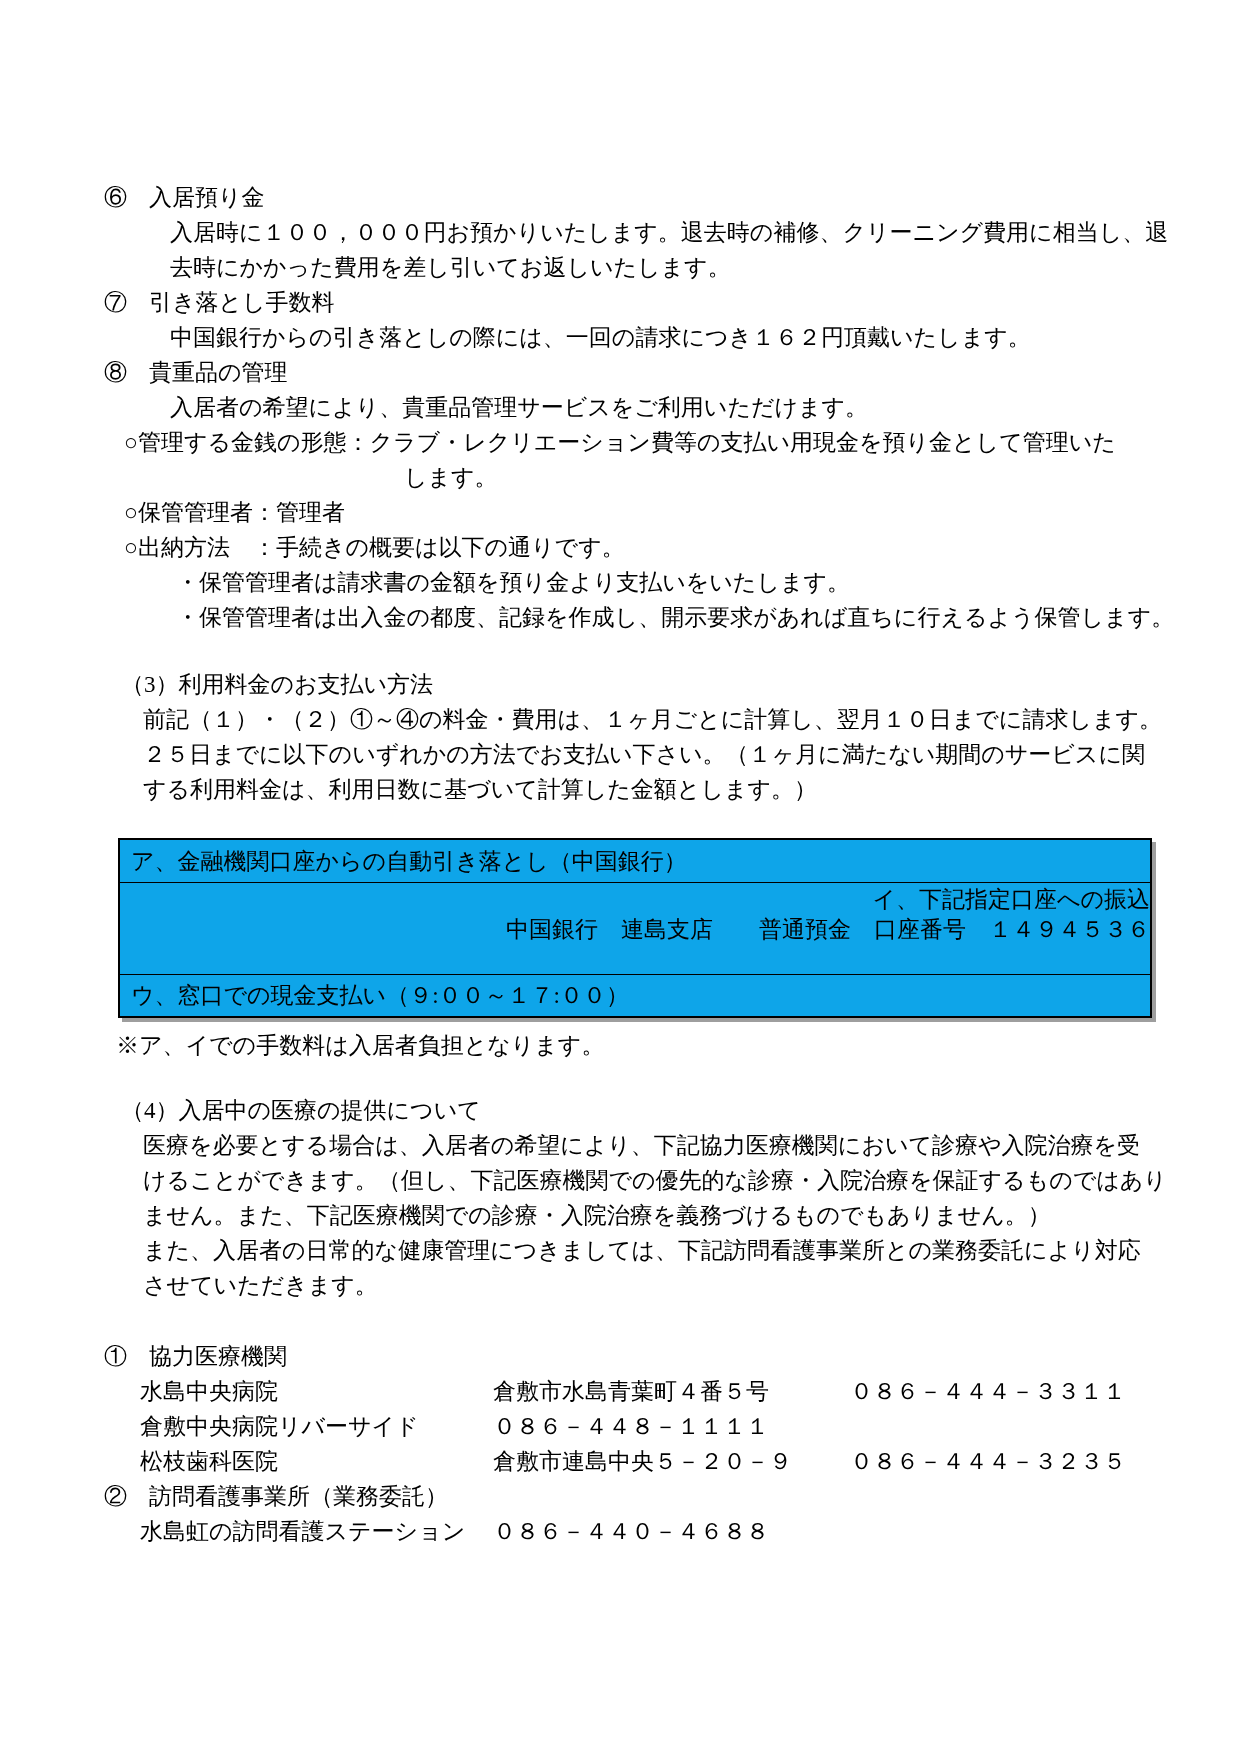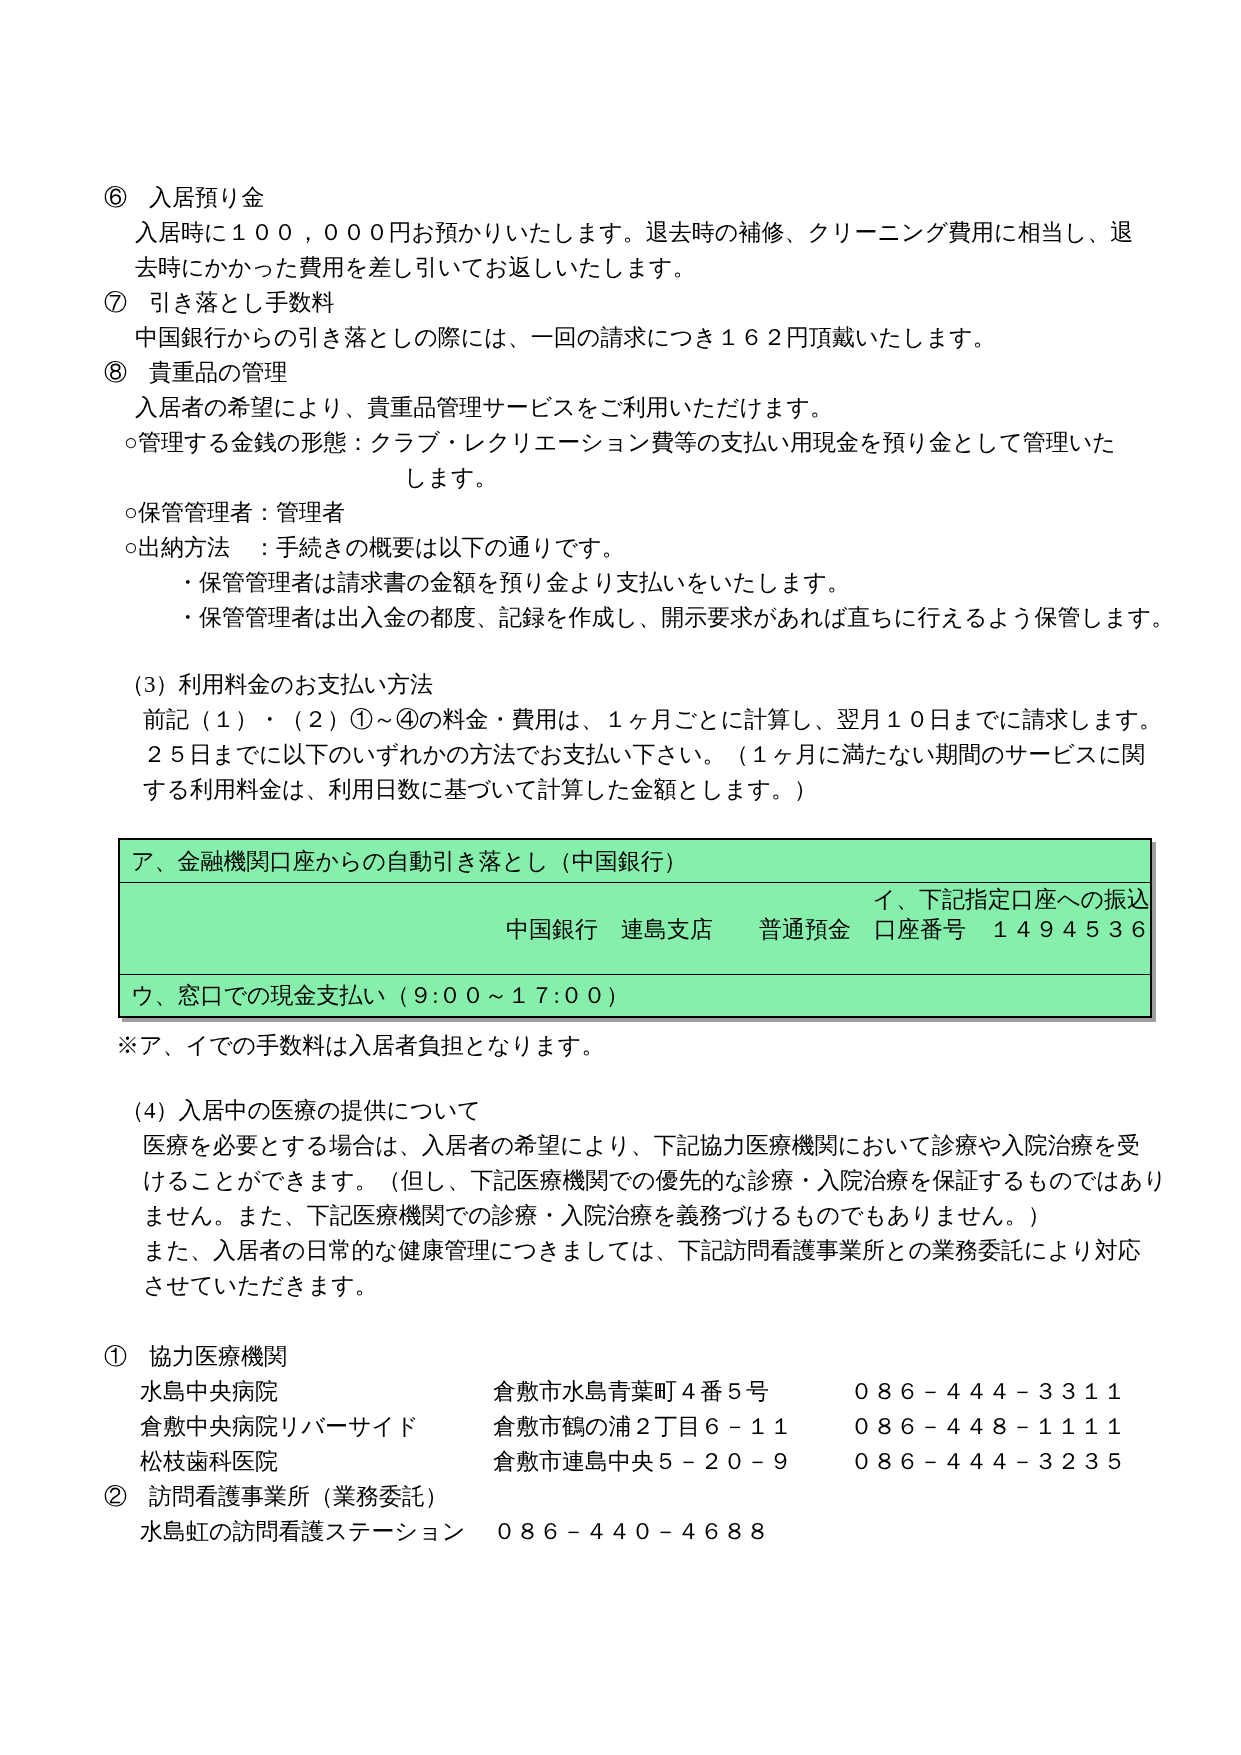--- a/index.html
+++ b/index.html
@@ -17,21 +17,21 @@
     line-height: 35px;
     padding: 180px 50px 0 104px;
     overflow: hidden;
   }
 
   .line { white-space: nowrap; height: 35px; }
 
   .heading-line { display: flex; }
   .marker { width: 45px; flex: none; }
 
-  .ind-body   { margin-left: 31px; font-family: Liberation Serif, serif; }
+  .ind-body   { margin-left: 66px; font-family: Liberation Serif, serif; }
   .ind-circle { margin-left: 20px; }
   .ind-dot    { margin-left: 72px; }
   .ind-cont   { margin-left: 300px; }
 
   .sec-head { margin-left: 17px; }
   .sec-body { margin-left: 39px; }
   .note     { margin-left: 12px; }
 
   .sp { width: 100%; }
   .sp-32 { height: 32px; }
@@ -39,21 +39,21 @@
   .sp-10 { height: 10px; }
   .sp-30 { height: 30px; }
   .sp-36 { height: 36px; }
 
   
   .pay-table {
     margin-left: 14px;
     width: 1034px;
     height: 180px;
     border: 2px solid #000000;
-    background: #86efac;
+    background: #0ea5e9;
     box-shadow: 4px 4px 0 #9e9e9e;
   }
   .pay-row { padding-left: 11px; }
   .pay-row-a { height: 43px; border-bottom: 1px solid #000; display: flex; align-items: center; }
   .pay-row-b { height: 92px; border-bottom: 1px solid #000; padding-top: 2px; }
   .pay-row-b .line { height: 30px; line-height: 30px; text-align: right; }
   .pay-row-c { height: 41px; display: flex; align-items: center; }
   .bank-indent { }
 
   
@@ -133,21 +133,20 @@
     <span class="marker">①</span>
     <span>協力医療機関</span>
   </div>
   <div class="fac-row">
     <span class="fac-name">水島中央病院</span>
     <span class="fac-addr">倉敷市水島青葉町４番５号</span>
     <span class="fac-phone">０８６－４４４－３３１１</span>
   </div>
   <div class="fac-row">
     <span class="fac-name">倉敷中央病院リバーサイド</span>
-    <span class="fac-addr">倉敷市鶴の浦２丁目６－１１</span>
     <span class="fac-phone">０８６－４４８－１１１１</span>
   </div>
   <div class="fac-row">
     <span class="fac-name">松枝歯科医院</span>
     <span class="fac-addr">倉敷市連島中央５－２０－９</span>
     <span class="fac-phone">０８６－４４４－３２３５</span>
   </div>
 
   <div class="line heading-line">
     <span class="marker">②</span>

